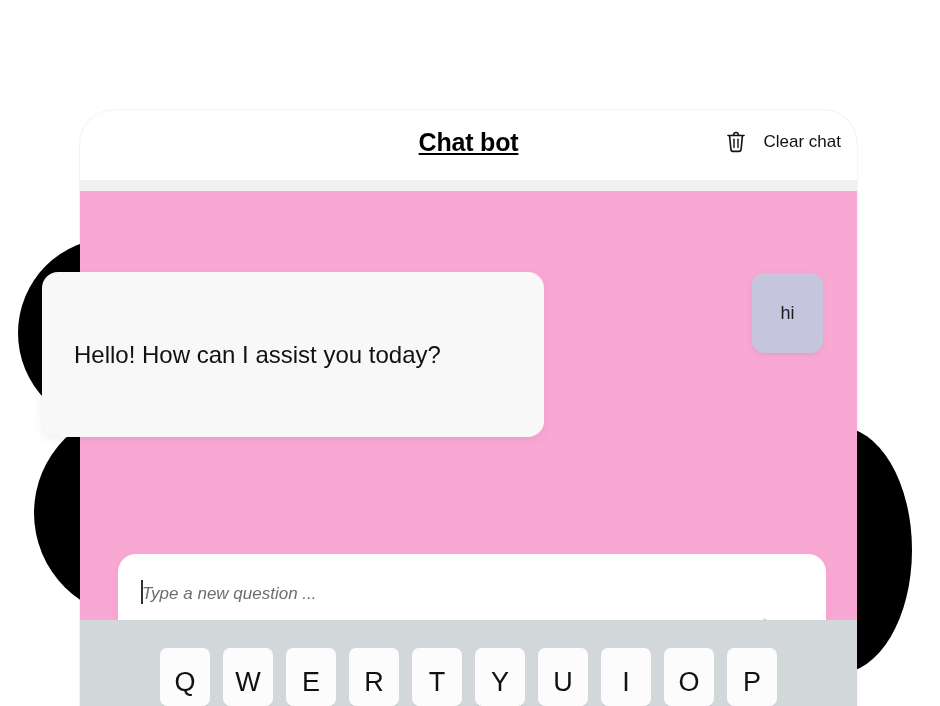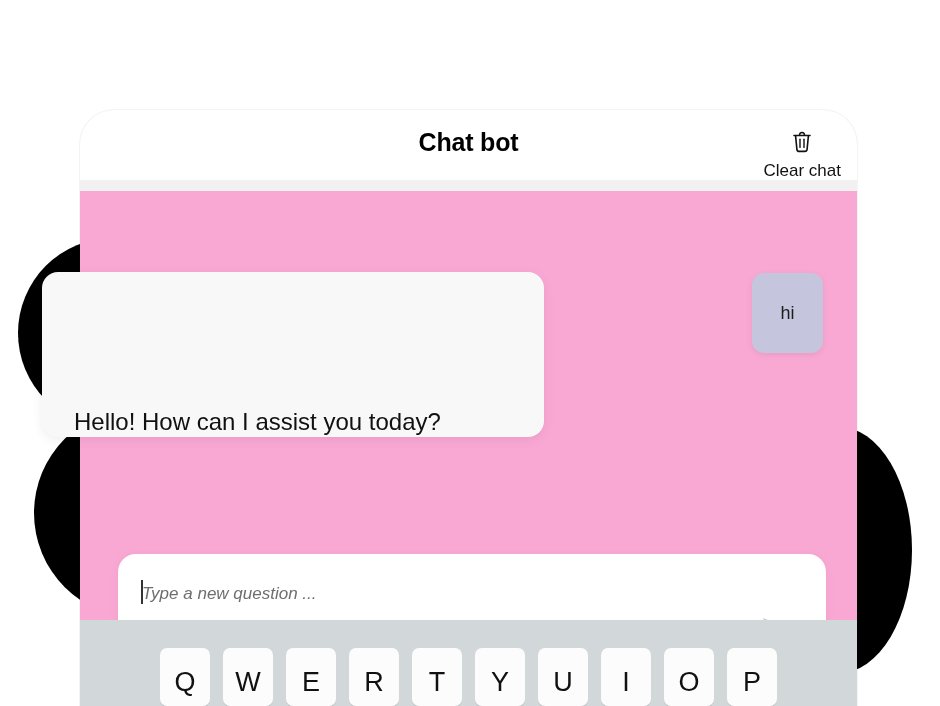--- a/index.html
+++ b/index.html
@@ -61,33 +61,33 @@
   #page-title {
     position: absolute;
     left: 0;
     top: 18px;
     width: 777px;
     text-align: center;
     font-size: 25px;
     font-weight: bold;
     color: #000000;
     letter-spacing: -0.2px;
+    text-decoration: underline;
   }
   #clear-chat-button {
     position: absolute;
     right: 16px;
     top: 20px;
     display: flex;
     align-items: center;
-    gap: 7px;
+    gap: 17px;
     cursor: pointer;
     background: transparent;
     border: none;
     padding: 0;
-    flex-direction: column;
   }
   #trash-icon { display: block; }
   #clear-chat-label {
     font-size: 17px;
     color: #111111;
     white-space: nowrap;
   }
 
   
   #chat-body {
@@ -122,21 +122,21 @@
   #bot-bubble {
     position: absolute;
     left: 42px;
     top: 272px;
     width: 502px;
     height: 165px;
     background: #f8f8f8;
     border-radius: 16px;
     box-shadow: 0 3px 12px rgba(0,0,0,0.07);
     display: flex;
-    align-items: flex-end;
+    align-items: center;
   }
   #bot-bubble-text {
     padding-left: 32px;
     padding-right: 24px;
     font-size: 24px;
     color: #111111;
     line-height: 1.25;
   }
 
   

